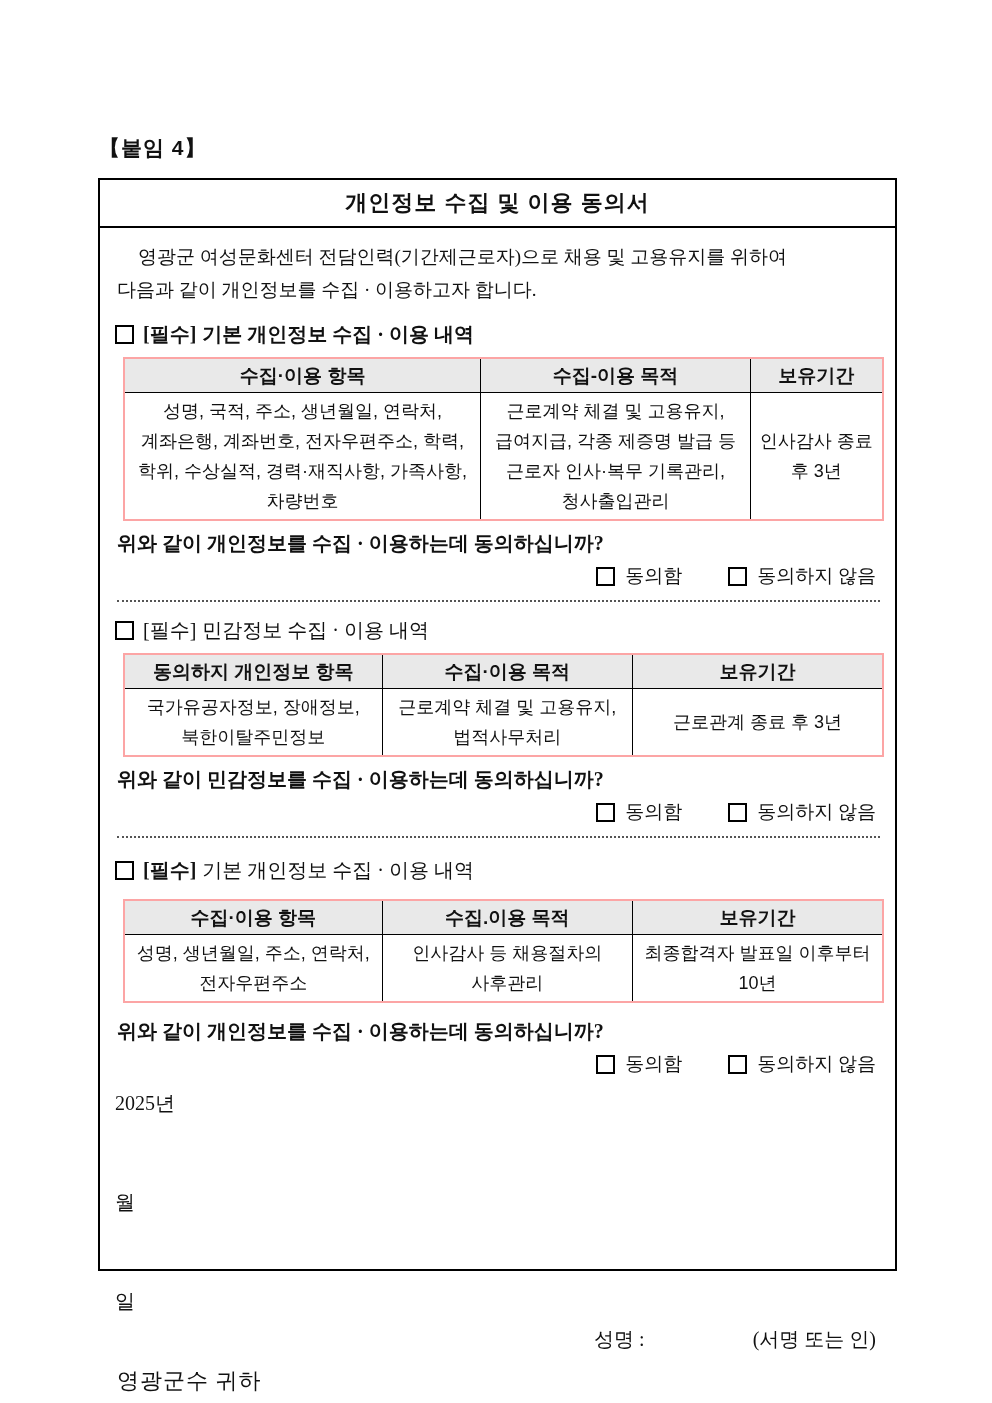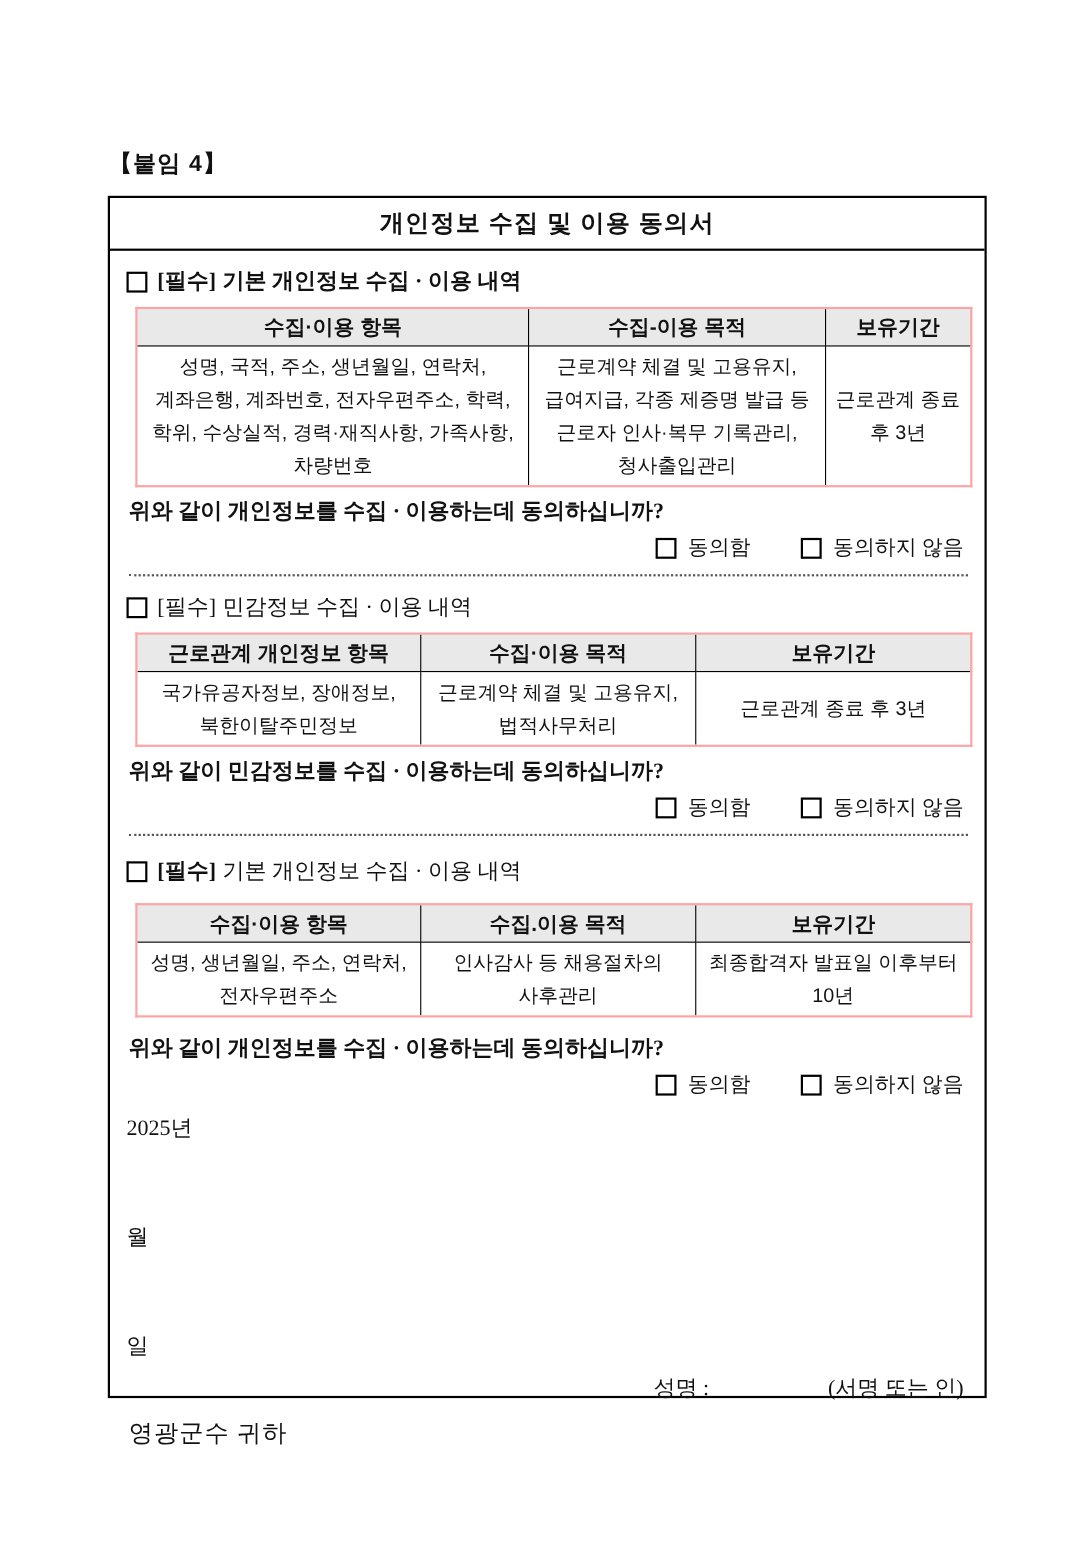--- a/index.html
+++ b/index.html
@@ -42,20 +42,22 @@
 
 <div class="page">
   <div class="attach">【붙임 4】</div>
 
   <div class="form-box">
     <div class="title-row">
       <h1>개인정보 수집 및 이용 동의서</h1>
     </div>
 
     <div class="content">
+      <p class="intro">영광군 여성문화센터 전담인력(기간제근로자)으로 채용 및 고용유지를 위하여
+다음과 같이 개인정보를 수집 · 이용하고자 합니다.</p>
 
       <section class="sec s1">
         <div class="sec-head">
           <span class="cbsq"></span>
           <span class="tag">[필수]</span>
           <span class="rest">기본 개인정보 수집 · 이용 내역</span>
         </div>
         <table class="grid">
           <colgroup>
               <col style="width:47%">
@@ -72,21 +74,21 @@
           <tbody>
             <tr>
               <td>성명, 국적, 주소, 생년월일, 연락처,
 계좌은행, 계좌번호, 전자우편주소, 학력,
 학위, 수상실적, 경력·재직사항, 가족사항,
 차량번호</td>
               <td>근로계약 체결 및 고용유지,
 급여지급, 각종 제증명 발급 등
 근로자 인사·복무 기록관리,
 청사출입관리</td>
-              <td>근로관계 종료
+              <td>인사감사 종료
 후 3년</td>
             </tr>
           </tbody>
         </table>
         <p class="question">위와 같이 개인정보를 수집 · 이용하는데 동의하십니까?</p>
         <div class="options">
           <span class="opt">
             <span class="cbsq"></span>
             <span>동의함</span>
           </span>
@@ -105,21 +107,21 @@
           <span class="rest">민감정보 수집 · 이용 내역</span>
         </div>
         <table class="grid">
           <colgroup>
               <col style="width:34%">
               <col style="width:33%">
               <col style="width:33%">
             </colgroup>
           <thead>
             <tr>
-              <th>근로관계 개인정보 항목</th>
+              <th>동의하지 개인정보 항목</th>
               <th>수집·이용 목적</th>
               <th>보유기간</th>
             </tr>
           </thead>
           <tbody>
             <tr>
               <td>국가유공자정보, 장애정보,
 북한이탈주민정보</td>
               <td>근로계약 체결 및 고용유지,
 법적사무처리</td>

